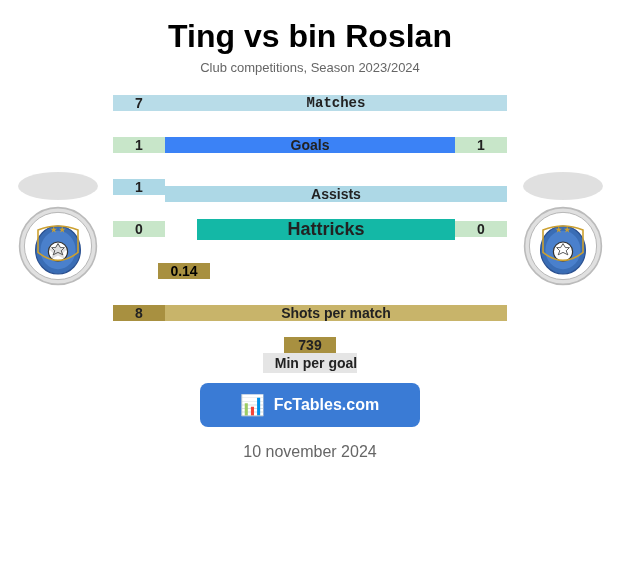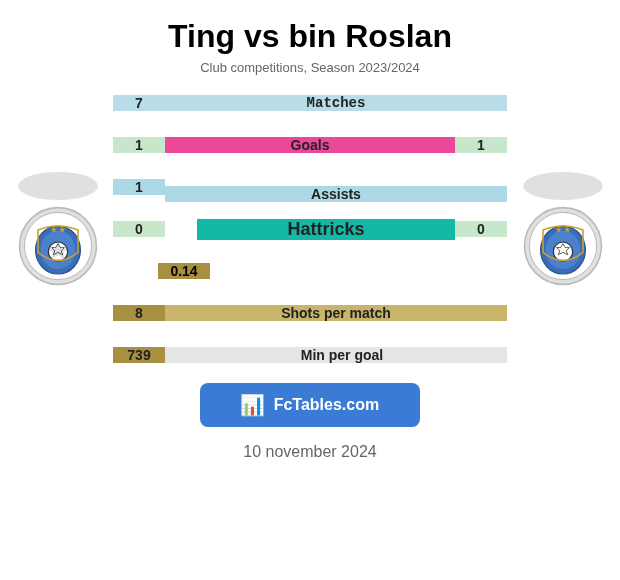--- a/index.html
+++ b/index.html
@@ -115,40 +115,40 @@
     </svg>
   </div>
 
   <div class="stats-container" id="stats-container">
   <div class="stat-row" style="height: 36px; display: flex; border-radius: 4px; overflow: hidden;">
         <div style="background: rgb(184, 220, 232); width: 52px; min-width: 52px; display: flex; align-items: center; justify-content: center; font-weight: bold; font-size: 14px; color: rgb(34, 34, 34);">7</div>
         <div style="flex: 1 1 0%; background: rgb(184, 220, 232); display: flex; align-items: center; justify-content: center; font-size: 14px; font-weight: 600; color: rgb(34, 34, 34); font-family: Liberation Mono, monospace;">Matches</div>
       </div>
       <div class="stat-row" style="height: 36px; display: flex; border-radius: 4px; overflow: hidden;">
         <div style="background: rgb(200, 230, 201); width: 52px; min-width: 52px; display: flex; align-items: center; justify-content: center; font-weight: bold; font-size: 14px; color: rgb(34, 34, 34);">1</div>
-        <div style="flex: 1 1 0%; background: #ec4899; display: flex; align-items: center; justify-content: center; font-size: 14px; font-weight: 600; color: rgb(34, 34, 34);">Goals</div>
+        <div style="flex: 1 1 0%; background: #3b82f6; display: flex; align-items: center; justify-content: center; font-size: 14px; font-weight: 600; color: rgb(34, 34, 34);">Goals</div>
         <div style="background: rgb(200, 230, 201); width: 52px; min-width: 52px; display: flex; align-items: center; justify-content: center; font-weight: bold; font-size: 14px; color: rgb(34, 34, 34);">1</div>
       </div>
       <div class="stat-row" style="height: 36px; display: flex; border-radius: 4px; overflow: hidden;">
         <div style="background: rgb(173, 216, 230); width: 52px; min-width: 52px; display: flex; align-items: center; justify-content: center; font-weight: bold; font-size: 14px; color: rgb(34, 34, 34);">1</div>
         <div style="flex: 1 1 0%; background: rgb(173, 216, 230); display: flex; align-items: center; justify-content: center; font-size: 14px; font-weight: 600; color: rgb(34, 34, 34); margin-top: 13px;">Assists</div>
       </div>
       <div class="stat-row" style="height: 36px; display: flex; border-radius: 4px; overflow: hidden;">
         <div style="background: rgb(200, 230, 201); width: 52px; min-width: 52px; display: flex; align-items: center; justify-content: center; font-weight: bold; font-size: 14px; color: rgb(34, 34, 34);">0</div>
         <div style="flex: 1 1 0%; background: #14b8a6; display: flex; align-items: center; justify-content: center; font-size: 18px; font-weight: 600; color: rgb(34, 34, 34); margin-left: 32px;">Hattricks</div>
         <div style="background: rgb(200, 230, 201); width: 52px; min-width: 52px; display: flex; align-items: center; justify-content: center; font-weight: bold; font-size: 14px; color: rgb(34, 34, 34);">0</div>
       </div>
       <div class="stat-row" style="height: 36px; display: flex; border-radius: 4px; overflow: hidden;">
         <div style="background: rgb(168, 144, 64); width: 52px; min-width: 52px; display: flex; align-items: center; justify-content: center; font-weight: bold; font-size: 14px; color: #000000; margin-left: 45px;">0.14</div>
       </div>
       <div class="stat-row" style="height: 36px; display: flex; border-radius: 4px; overflow: hidden;">
         <div style="background: rgb(168, 144, 64); width: 52px; min-width: 52px; display: flex; align-items: center; justify-content: center; font-weight: bold; font-size: 14px; color: rgb(34, 34, 34);">8</div>
         <div style="flex: 1 1 0%; background: rgb(200, 180, 106); display: flex; align-items: center; justify-content: center; font-size: 14px; font-weight: 600; color: rgb(34, 34, 34);">Shots per match</div>
       </div>
-      <div class="stat-row" style="height: 36px; display: flex; border-radius: 4px; overflow: hidden;">
+      <div class="stat-row" style="height: 36px; display: flex; border-radius: 4px; overflow: hidden; flex-direction: column;">
         <div style="background: rgb(168, 144, 64); width: 52px; min-width: 52px; display: flex; align-items: center; justify-content: center; font-weight: bold; font-size: 14px; color: rgb(34, 34, 34);">739</div>
         <div style="flex: 1 1 0%; background: #e5e5e5; display: flex; align-items: center; justify-content: center; font-size: 14px; font-weight: 600; color: rgb(34, 34, 34); padding-left: 12px;">Min per goal</div>
       </div>
     </div>
 
   <div class="team-section">
     <div class="oval-top"></div>
     <svg viewBox="0 0 100 100" width="80" height="80">
       <circle cx="50" cy="50" r="48" fill="#e0e0e0" stroke="#bbb" stroke-width="2"></circle>
       <circle cx="50" cy="50" r="42" fill="#fff" stroke="#aaa" stroke-width="1"></circle>

